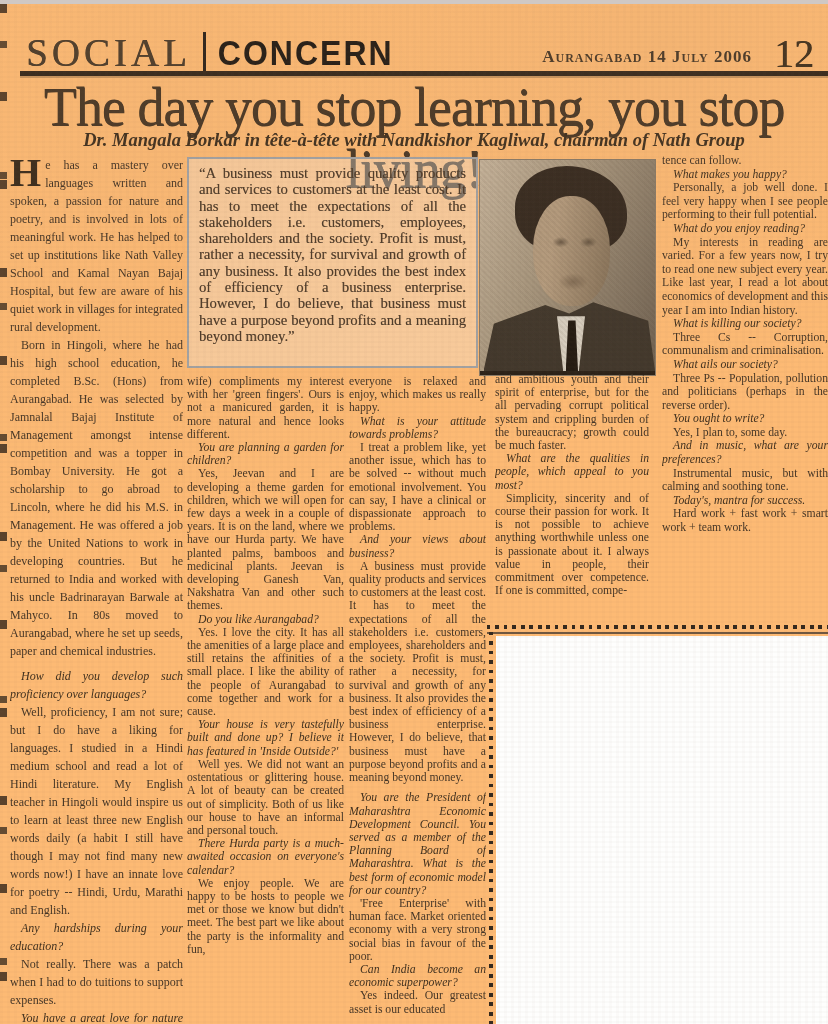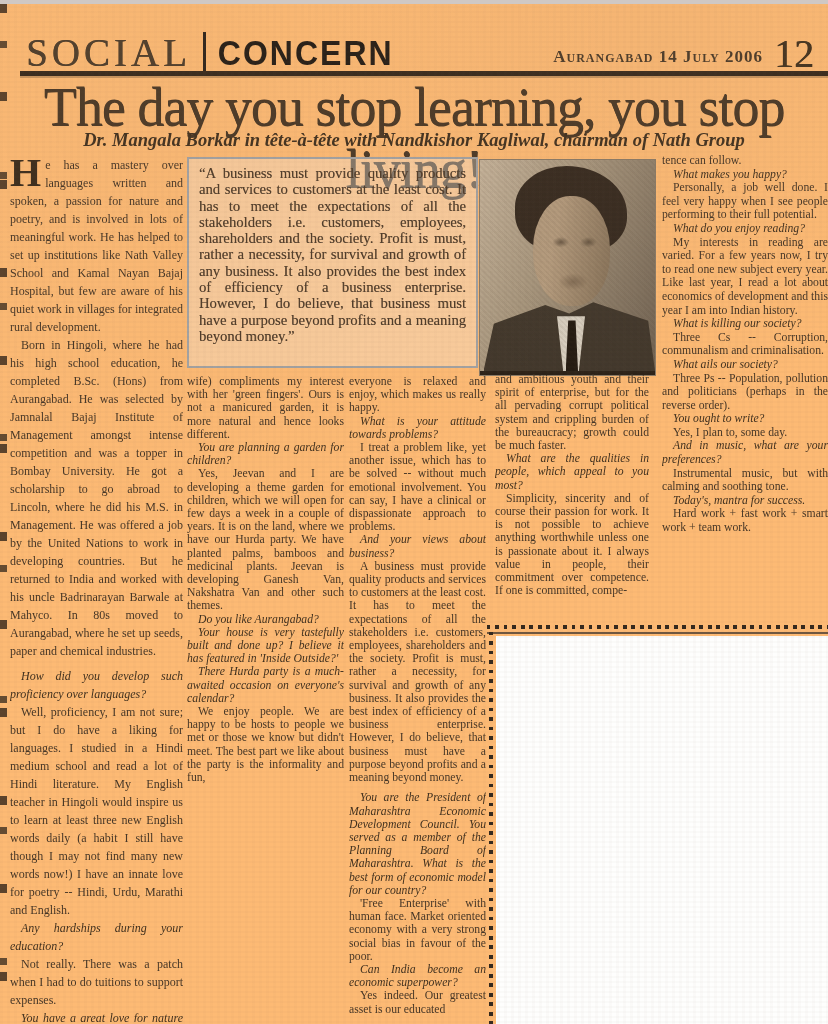--- a/index.html
+++ b/index.html
@@ -19,21 +19,21 @@
   
   .masthead{position:absolute;left:26px;top:22px;right:14px;height:44px;display:flex;
             align-items:flex-end;justify-content:space-between;}
   .mast-left{display:flex;align-items:flex-end;gap:10px;}
   .mast-social{font-family:"Liberation Serif",serif;font-size:39px;line-height:.9;
                letter-spacing:4px;color:#4f3e2b;text-shadow:.4px .4px 0 #4f3e2b;}
   .mast-bar{display:inline-block;width:3px;height:42px;background:#2e241a;margin:0 2px -4px 2px;}
   .mast-concern{font-family:"Liberation Sans",sans-serif;font-size:32px;line-height:.95;
                 font-weight:800;letter-spacing:2px;color:#261e16;display:inline-block;
                 transform:scaleY(1.12);transform-origin:bottom;}
-  .mast-right{display:flex;align-items:flex-end;gap:11px;}
+  .mast-right{display:flex;align-items:flex-end;gap:22px;}
   .dateline{font-variant:small-caps;font-weight:600;font-size:17px;letter-spacing:1px;
             color:#4a3a28;padding-bottom:3px;}
   .page-num{font-size:40px;line-height:.8;color:#44331f;text-shadow:.4px .4px 0 #44331f;}
   .mast-rule{position:absolute;left:20px;right:0;top:67px;height:5px;background:#382a1c;
              box-shadow:0 2px 0 rgba(56,42,28,.25);}
   
   .headline{position:absolute;left:0;right:0;top:72px;margin:0;text-align:center;
             font-family:"Liberation Serif",serif;font-weight:normal;font-size:54px;
             color:#4b3926;text-shadow:.5px .5px 0 #4b3926;letter-spacing:-1px;}
   .byline{position:absolute;left:0;right:0;top:126px;text-align:center;
@@ -154,21 +154,23 @@
         <p class="par q">Today's, mantra for success.</p>
         <p class="par p">Hard work + fast work + smart work + team work.</p>
       </section>
 
     <section class="col col2">
 
     <p class="par p cont">wife) compliments my interest with her 'green fingers'. Ours is not a manicured garden, it is more natural and hence looks different.</p>
         <p class="par q">You are planning a garden for children?</p>
         <p class="par p">Yes, Jeevan and I are developing a theme garden for children, which we will open for few days a week in a couple of years. It is on the land, where we have our Hurda party. We have planted palms, bamboos and medicinal plants. Jeevan is developing Ganesh Van, Nakshatra Van and other such themes.</p>
         <p class="par q">Do you like Aurangabad?</p>
+        <p class="par p">Yes. I love the city. It has all the amenities of a large place and still retains the affinities of a small place. I like the ability of the people of Aurangabad to come together and work for a cause.</p>
         <p class="par q">Your house is very tastefully built and done up? I believe it has featured in 'Inside Outside?'</p>
+        <p class="par p">Well yes. We did not want an ostentatious or glittering house. A lot of beauty can be created out of simplicity. Both of us like our house to have an informal and personal touch.</p>
         <p class="par q">There Hurda party is a much-awaited occasion on everyone's calendar?</p>
         <p class="par p">We enjoy people. We are happy to be hosts to people we met or those we know but didn't meet. The best part we like about the party is the informality and fun,</p>
       </section>
 
     <section class="col col3">
 
     <p class="par p cont">everyone is relaxed and enjoy, which makes us really happy.</p>
         <p class="par q">What is your attitude towards problems?</p>
         <p class="par p">I treat a problem like, yet another issue, which has to be solved -- without much emotional involvement. You can say, I have a clinical or dispassionate approach to problems.</p>
         <p class="par q">And your views about business?</p>

